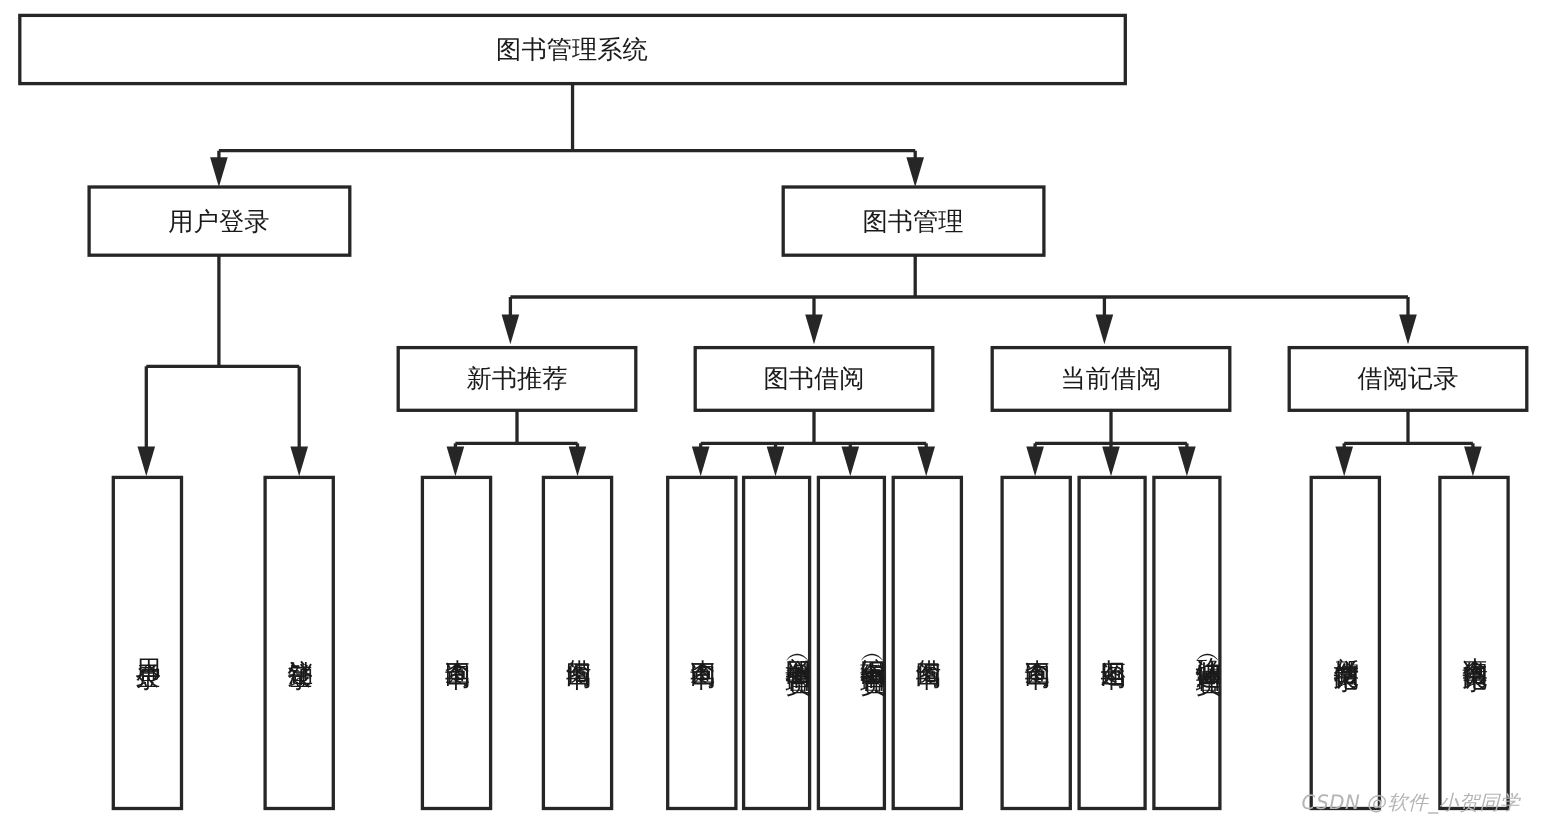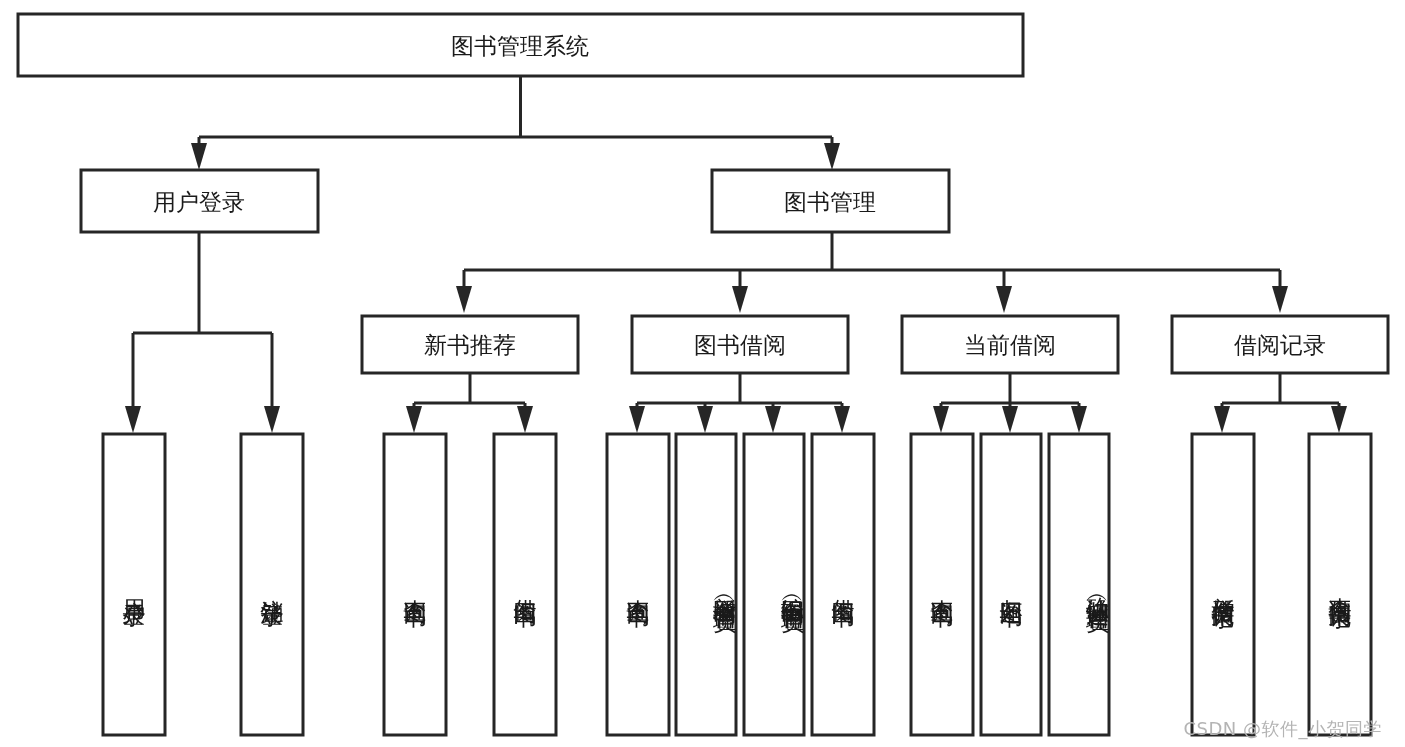--- a/index.html
+++ b/index.html
@@ -72,20 +72,21 @@
   .watermark {
     position: absolute;
     right: 8px;
     bottom: 6px;
     font-family: "DejaVu Sans", "Liberation Sans", sans-serif;
     font-size: 18px;
     color: #b4b4b4;
     letter-spacing: 0.5px;
     user-select: none;
     white-space: nowrap;
+    font-style: italic;
   }
 </style>
 </head>
 <body>
 
 <div id="diagram-root">
 
   <svg id="flow" viewBox="0 0 1405 747" xmlns="http://www.w3.org/2000/svg">
 
     <g>

